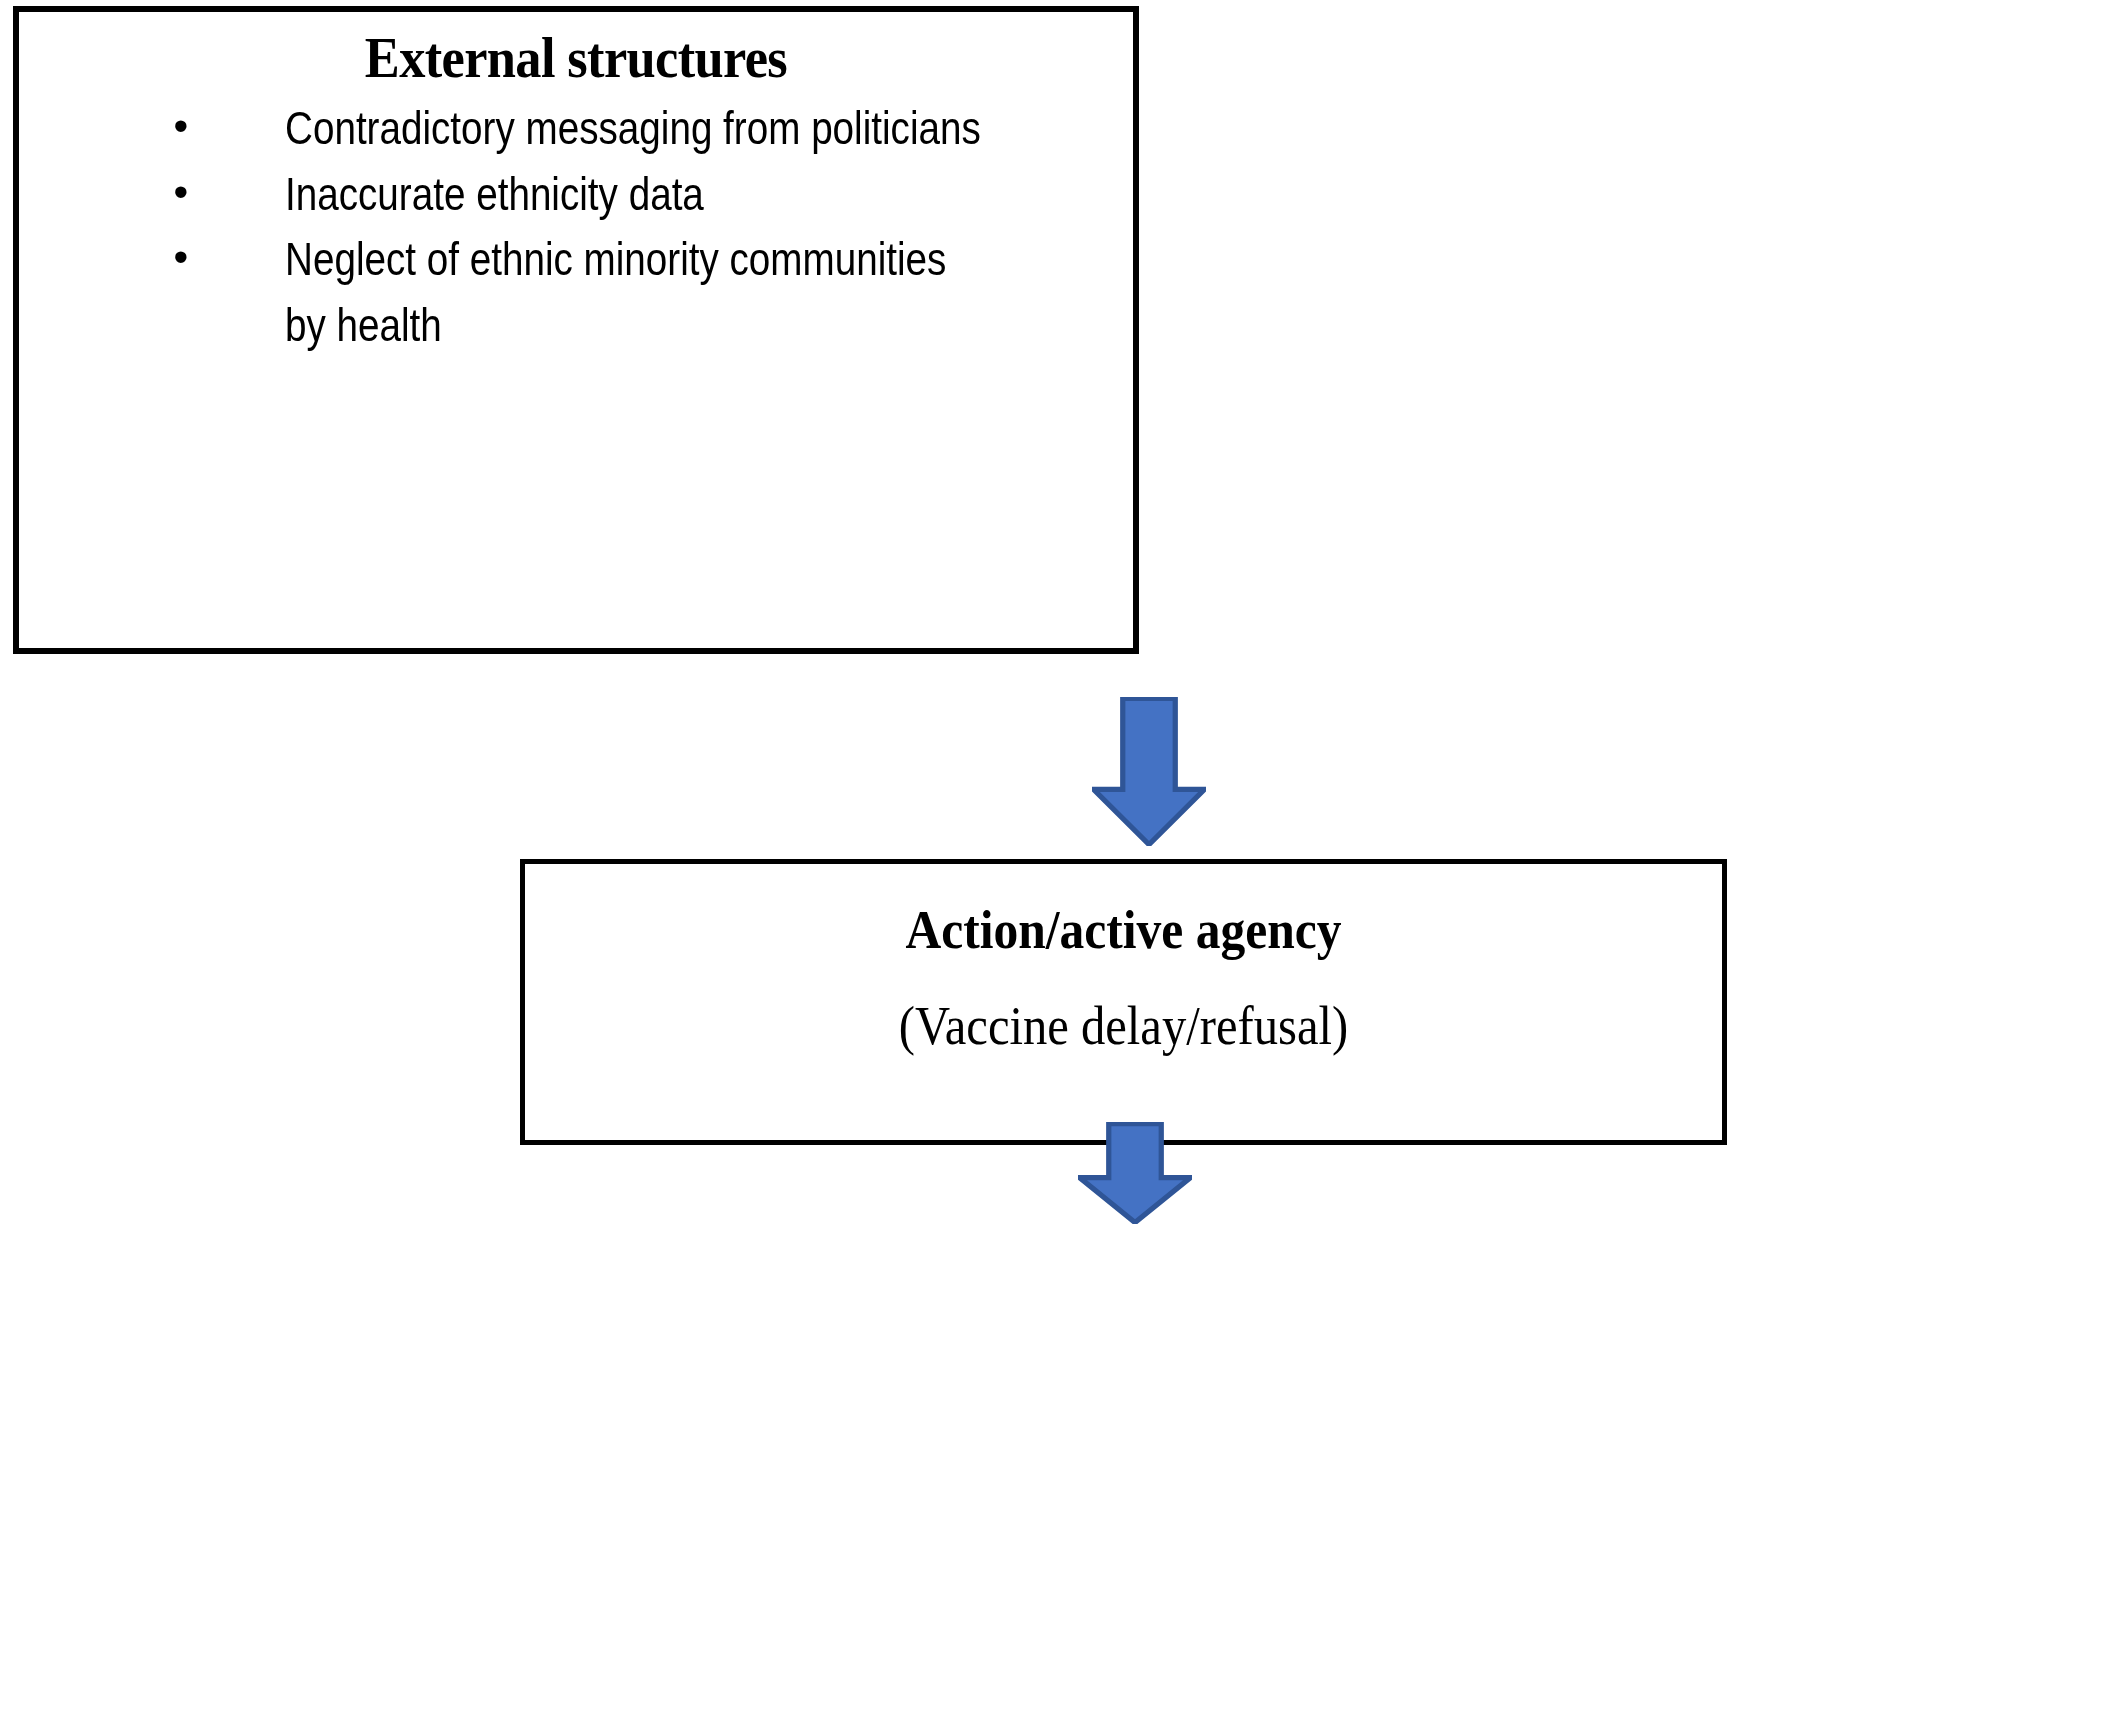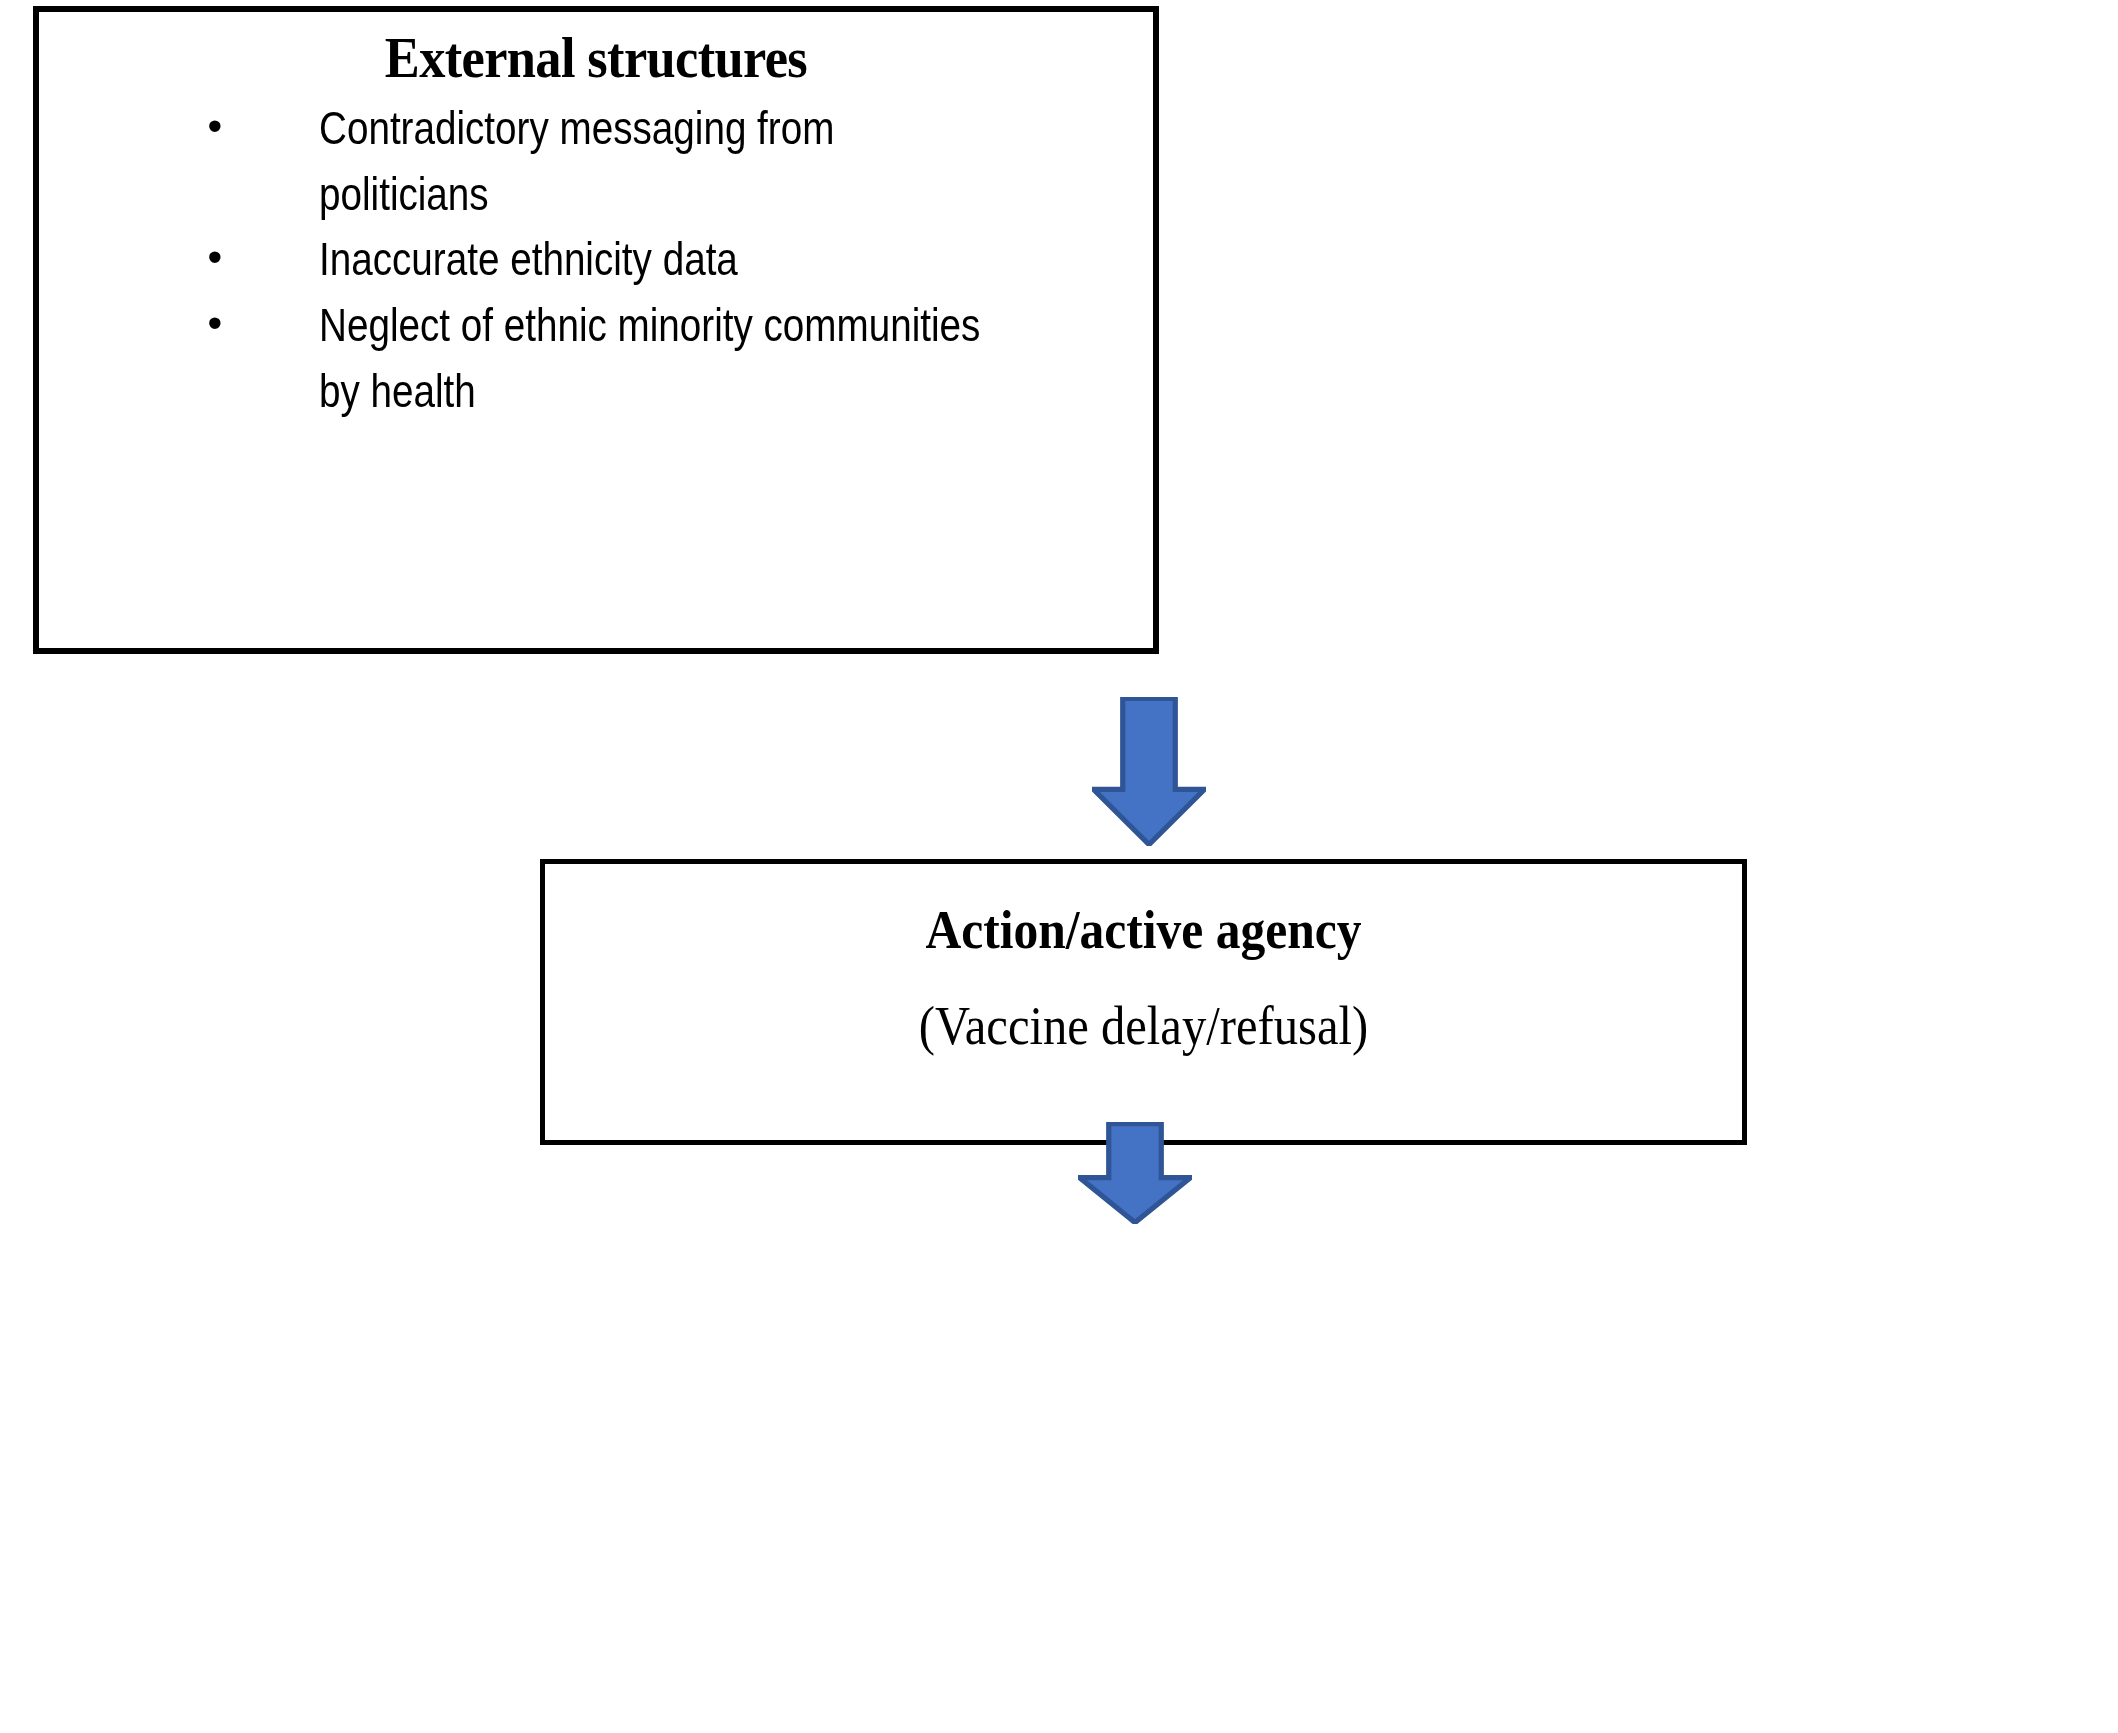--- a/index.html
+++ b/index.html
@@ -20,21 +20,20 @@
     inset: 0;
   }
 
   
   .box {
     position: absolute;
     box-sizing: border-box;
     background: #ffffff;
     border: 6px solid #000000;
     overflow: hidden;
-    margin-left: 20px;
   }
 
   
   #box-external {
     left: 13.4px;
     top: 6px;
     width: 1126px;
     height: 648px;
   }
   #box-internal {
@@ -56,21 +55,21 @@
     transform: scaleX(0.92);
   }
 
   ul.bullets {
     list-style: none;
     margin: 0;
     padding: 0;
   }
   ul.bullets > li {
     position: relative;
-    padding-left: 14px;
+    padding-left: 0;
     margin: 0;
   }
   .bullet-row {
     display: flex;
     align-items: flex-start;
   }
   .bullet-dot {
     flex: 0 0 auto;
     width: 19.4px;
     font-size: 42px;

